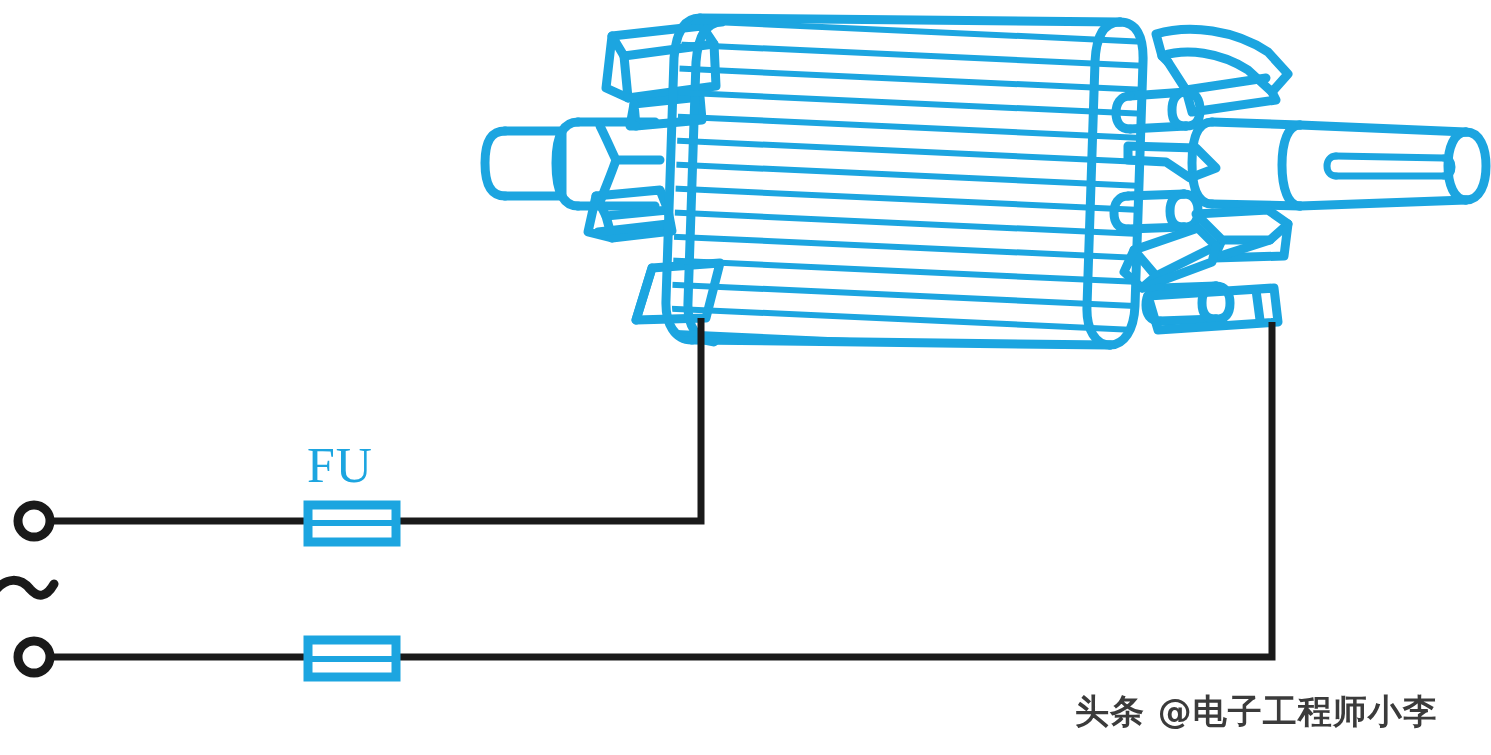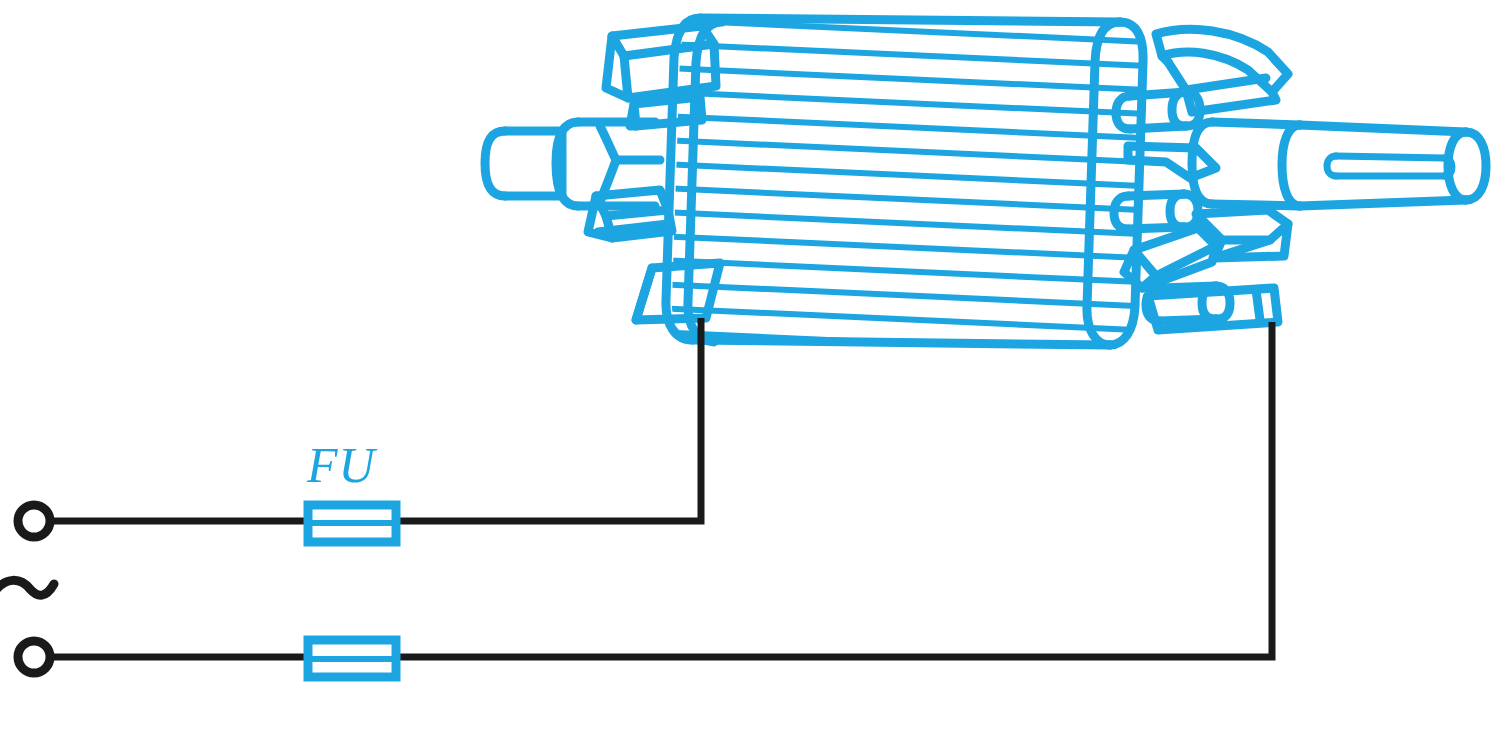--- a/index.html
+++ b/index.html
@@ -23,21 +23,20 @@
     left: 0;
     top: 0;
     width: 1491px;
     height: 755px;
     display: block;
   }
   .lbl {
     position: absolute;
     white-space: nowrap;
     line-height: 1;
-    font-style: italic;
   }
   #fu-label {
     left: 307px;
     top: 440px;
     font-family: "Liberation Serif", "DejaVu Serif", serif;
     font-size: 50px;
     letter-spacing: 1px;
     color: #1ca5e0;
   }
   #supply-label {
@@ -235,14 +234,15 @@
 
     <circle cx="34" cy="521" r="16" fill="#ffffff" stroke="#1a1a1a" stroke-width="9"></circle>
     <circle cx="34" cy="657" r="16" fill="#ffffff" stroke="#1a1a1a" stroke-width="9"></circle>
 
     <path d="M -6 592 C 6 577 20 577 30 589 C 38 598 46 598 54 584" fill="none" stroke="#1a1a1a" stroke-width="9" stroke-linecap="round"></path>
   </svg>
 
   <div class="lbl" id="fu-label">FU</div>
 
 
+  <div class="lbl" id="watermark">头条 @电子工程师小李</div>
 
 </div>
 
 </body></html>

